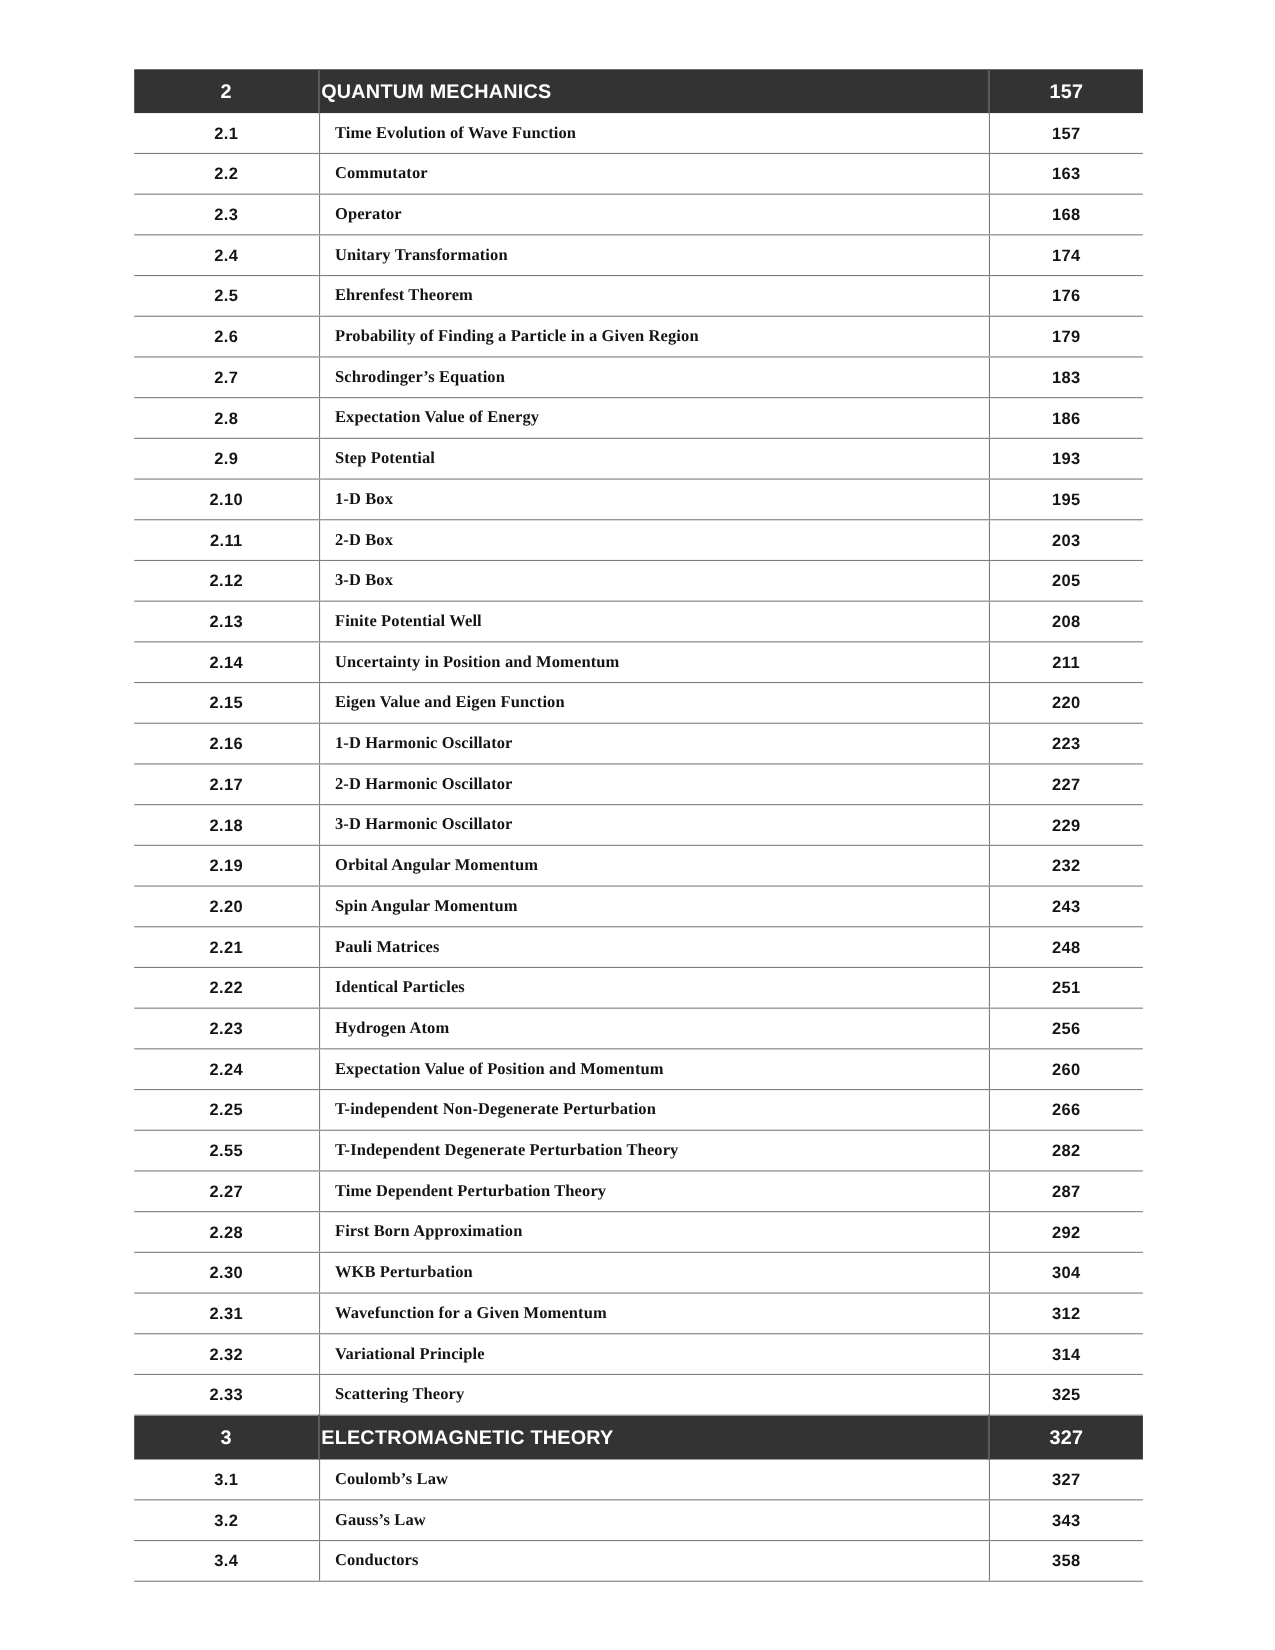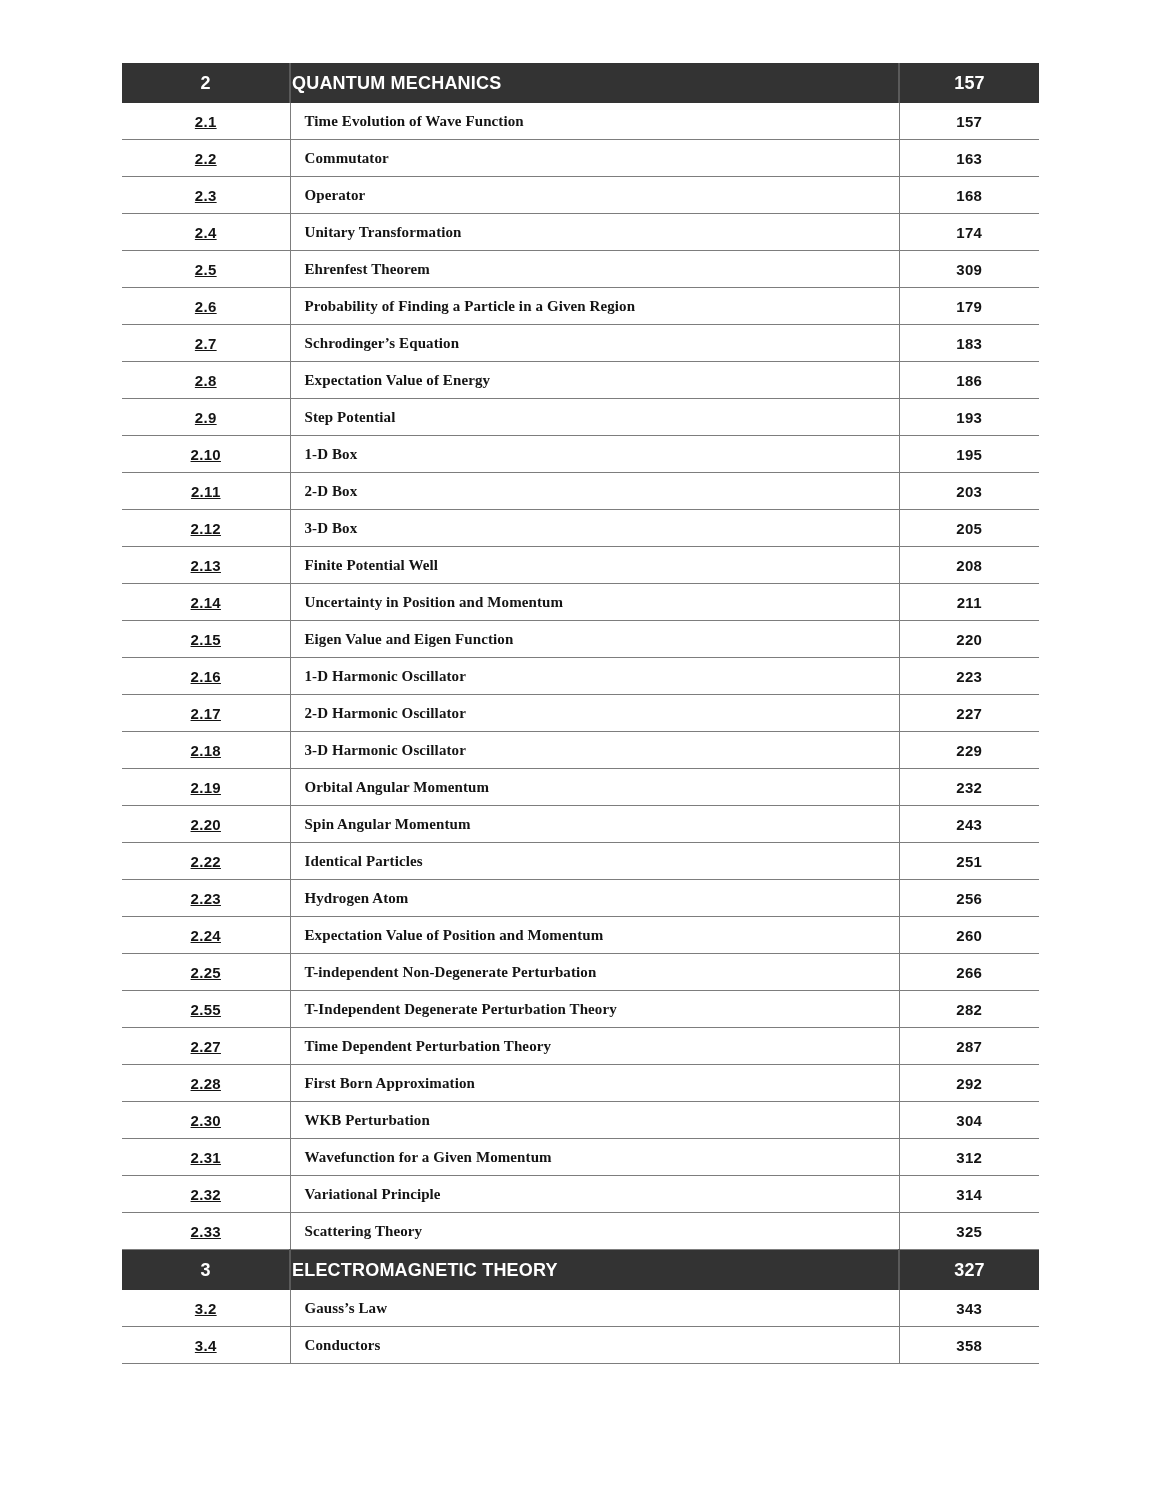--- a/index.html
+++ b/index.html
@@ -65,21 +65,20 @@
     background: #ffffff;
     color: #141414;
     font-size: 15px;
     font-weight: bold;
     border-top: 1.6px solid #7d7d7d;
     border-bottom: 1.6px solid #7d7d7d;
   }
   tr.entry-row td.e-num {
     text-align: center;
     letter-spacing: 0.3px;
-    text-decoration: underline;
   }
   tr.entry-row td.e-title {
     text-align: left;
     padding-left: 14px;
     border-left: 1.6px solid #7d7d7d;
     letter-spacing: 0.1px;
     font-family: Liberation Serif, serif;
   }
   tr.entry-row td.e-page {
     text-align: center;
@@ -122,21 +121,21 @@
           <td class="e-page">168</td>
         </tr>
         <tr class="entry-row">
           <td class="e-num">2.4</td>
           <td class="e-title">Unitary Transformation</td>
           <td class="e-page">174</td>
         </tr>
         <tr class="entry-row">
           <td class="e-num">2.5</td>
           <td class="e-title">Ehrenfest Theorem</td>
-          <td class="e-page">309</td>
+          <td class="e-page">176</td>
         </tr>
         <tr class="entry-row">
           <td class="e-num">2.6</td>
           <td class="e-title">Probability of Finding a Particle in a Given Region</td>
           <td class="e-page">179</td>
         </tr>
         <tr class="entry-row">
           <td class="e-num">2.7</td>
           <td class="e-title">Schrodinger’s Equation</td>
           <td class="e-page">183</td>
@@ -198,20 +197,25 @@
         </tr>
         <tr class="entry-row">
           <td class="e-num">2.19</td>
           <td class="e-title">Orbital Angular Momentum</td>
           <td class="e-page">232</td>
         </tr>
         <tr class="entry-row">
           <td class="e-num">2.20</td>
           <td class="e-title">Spin Angular Momentum</td>
           <td class="e-page">243</td>
+        </tr>
+        <tr class="entry-row">
+          <td class="e-num">2.21</td>
+          <td class="e-title">Pauli Matrices</td>
+          <td class="e-page">248</td>
         </tr>
         <tr class="entry-row">
           <td class="e-num">2.22</td>
           <td class="e-title">Identical Particles</td>
           <td class="e-page">251</td>
         </tr>
         <tr class="entry-row">
           <td class="e-num">2.23</td>
           <td class="e-title">Hydrogen Atom</td>
           <td class="e-page">256</td>
@@ -260,20 +264,25 @@
           <td class="e-num">2.33</td>
           <td class="e-title">Scattering Theory</td>
           <td class="e-page">325</td>
         </tr>
         <tr class="chapter-row">
           <td class="ch-num">3</td>
           <td class="ch-title">ELECTROMAGNETIC THEORY</td>
           <td class="ch-page">327</td>
         </tr>
         <tr class="entry-row">
+          <td class="e-num">3.1</td>
+          <td class="e-title">Coulomb’s Law</td>
+          <td class="e-page">327</td>
+        </tr>
+        <tr class="entry-row">
           <td class="e-num">3.2</td>
           <td class="e-title">Gauss’s Law</td>
           <td class="e-page">343</td>
         </tr>
         <tr class="entry-row">
           <td class="e-num">3.4</td>
           <td class="e-title">Conductors</td>
           <td class="e-page">358</td>
         </tr>
       </tbody>

